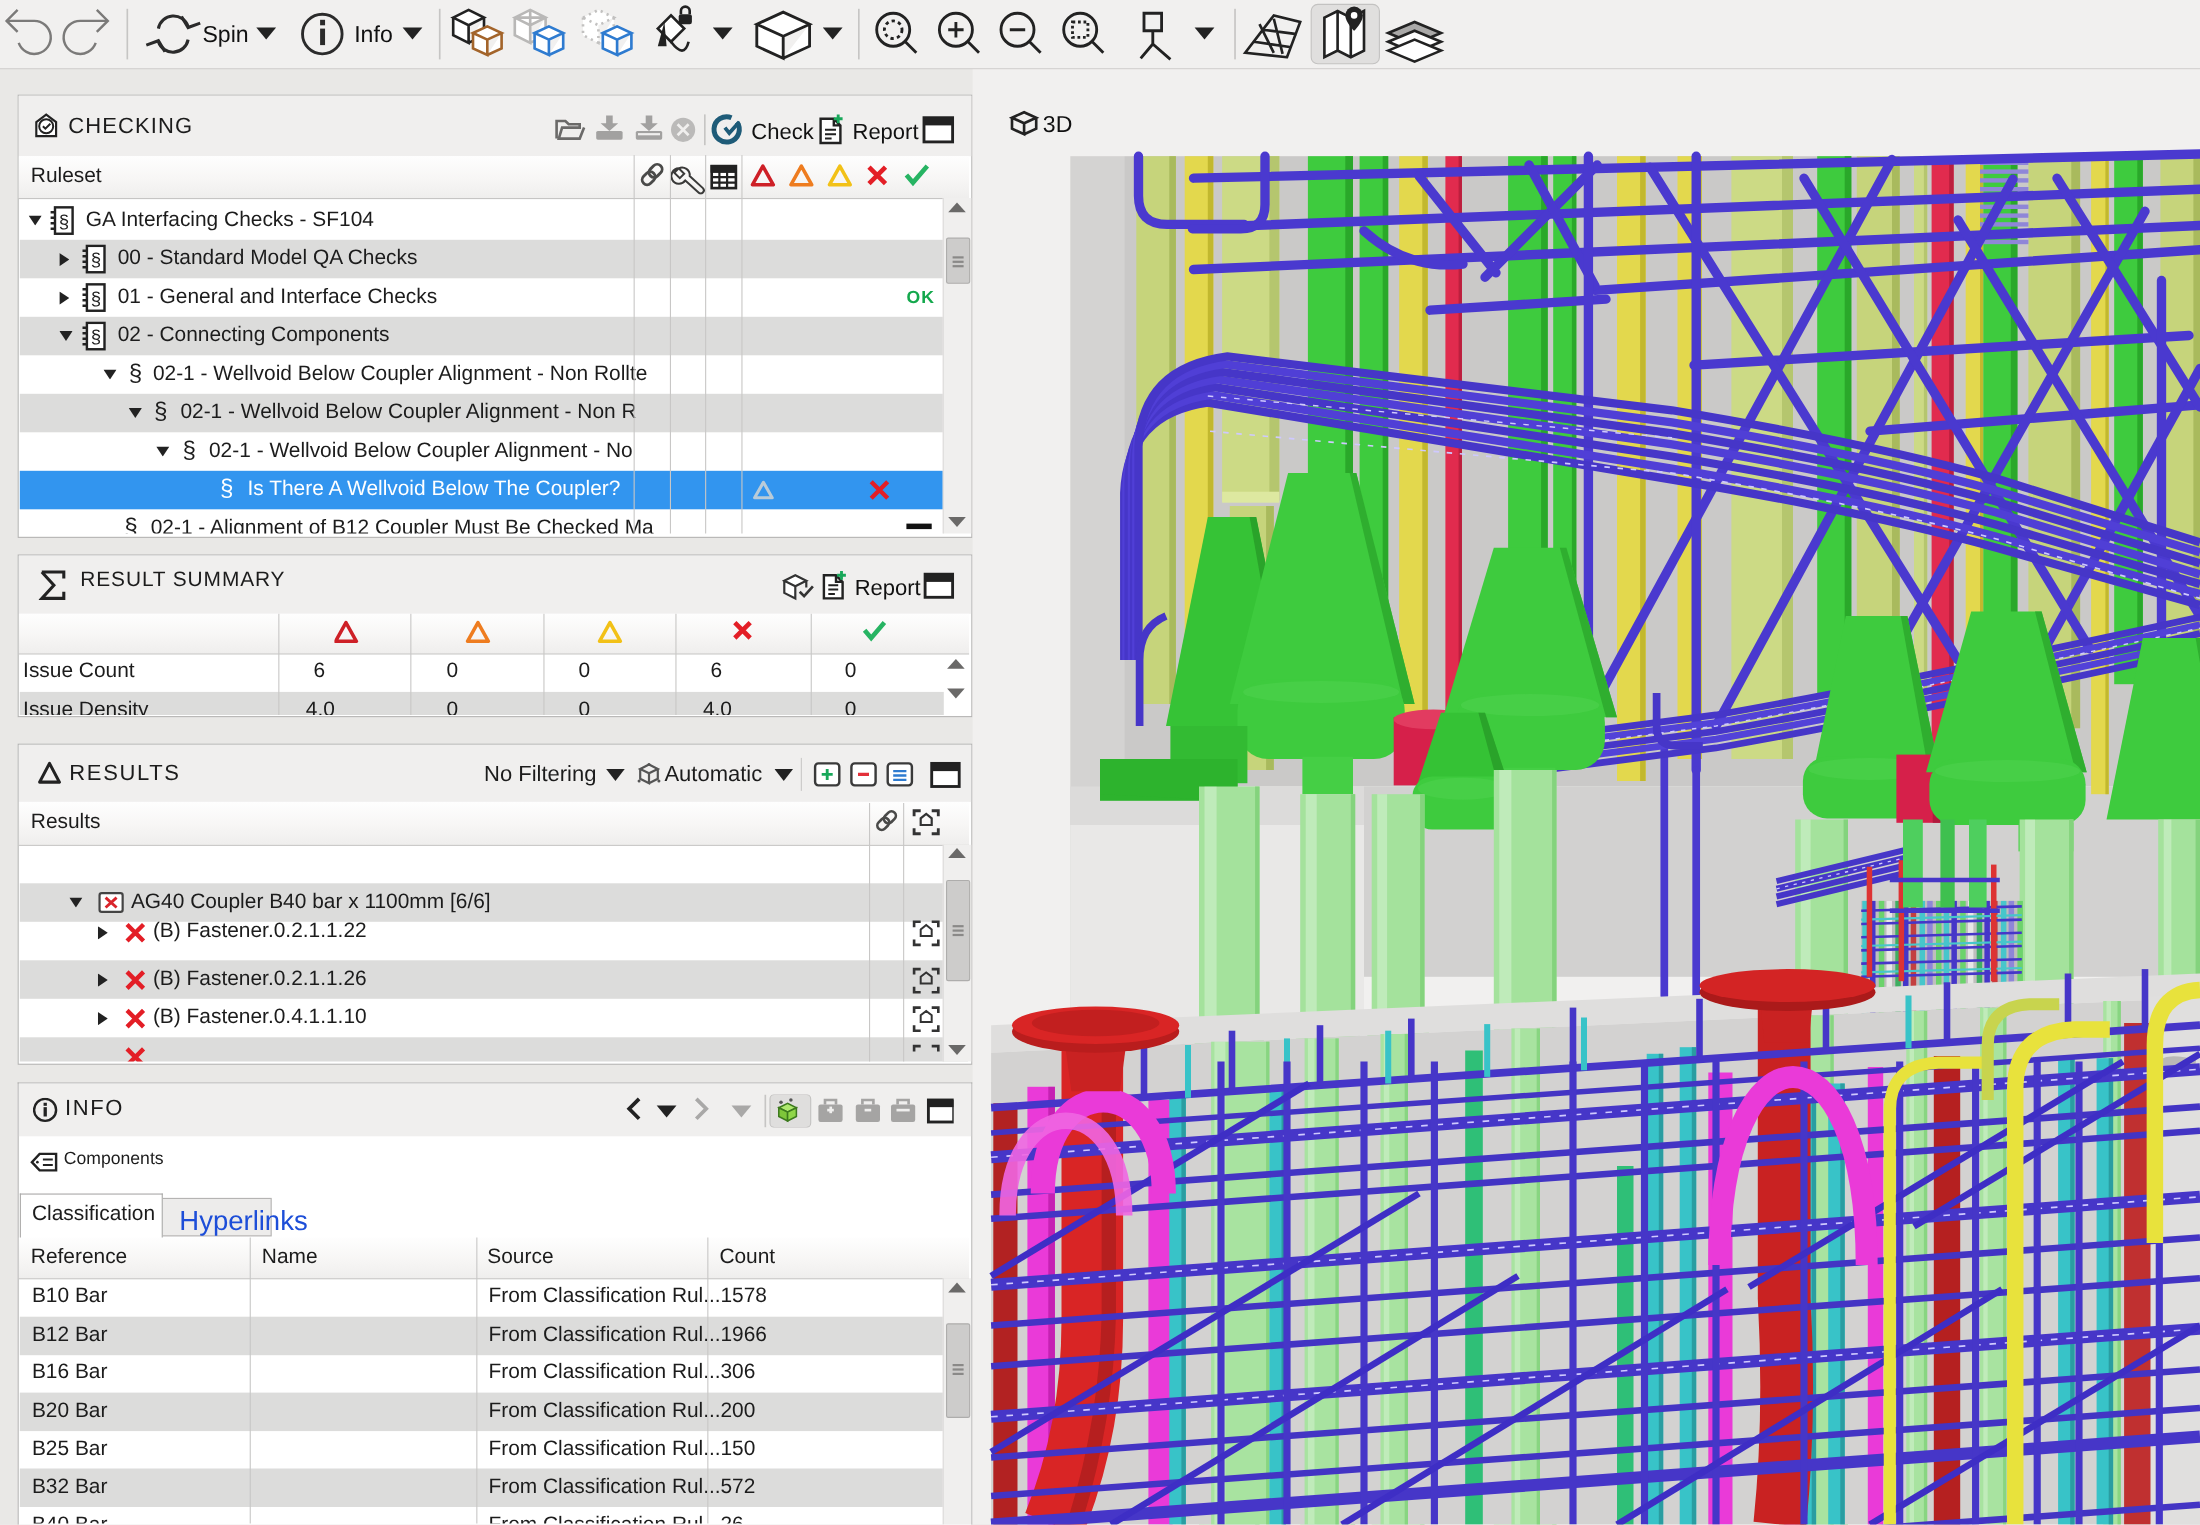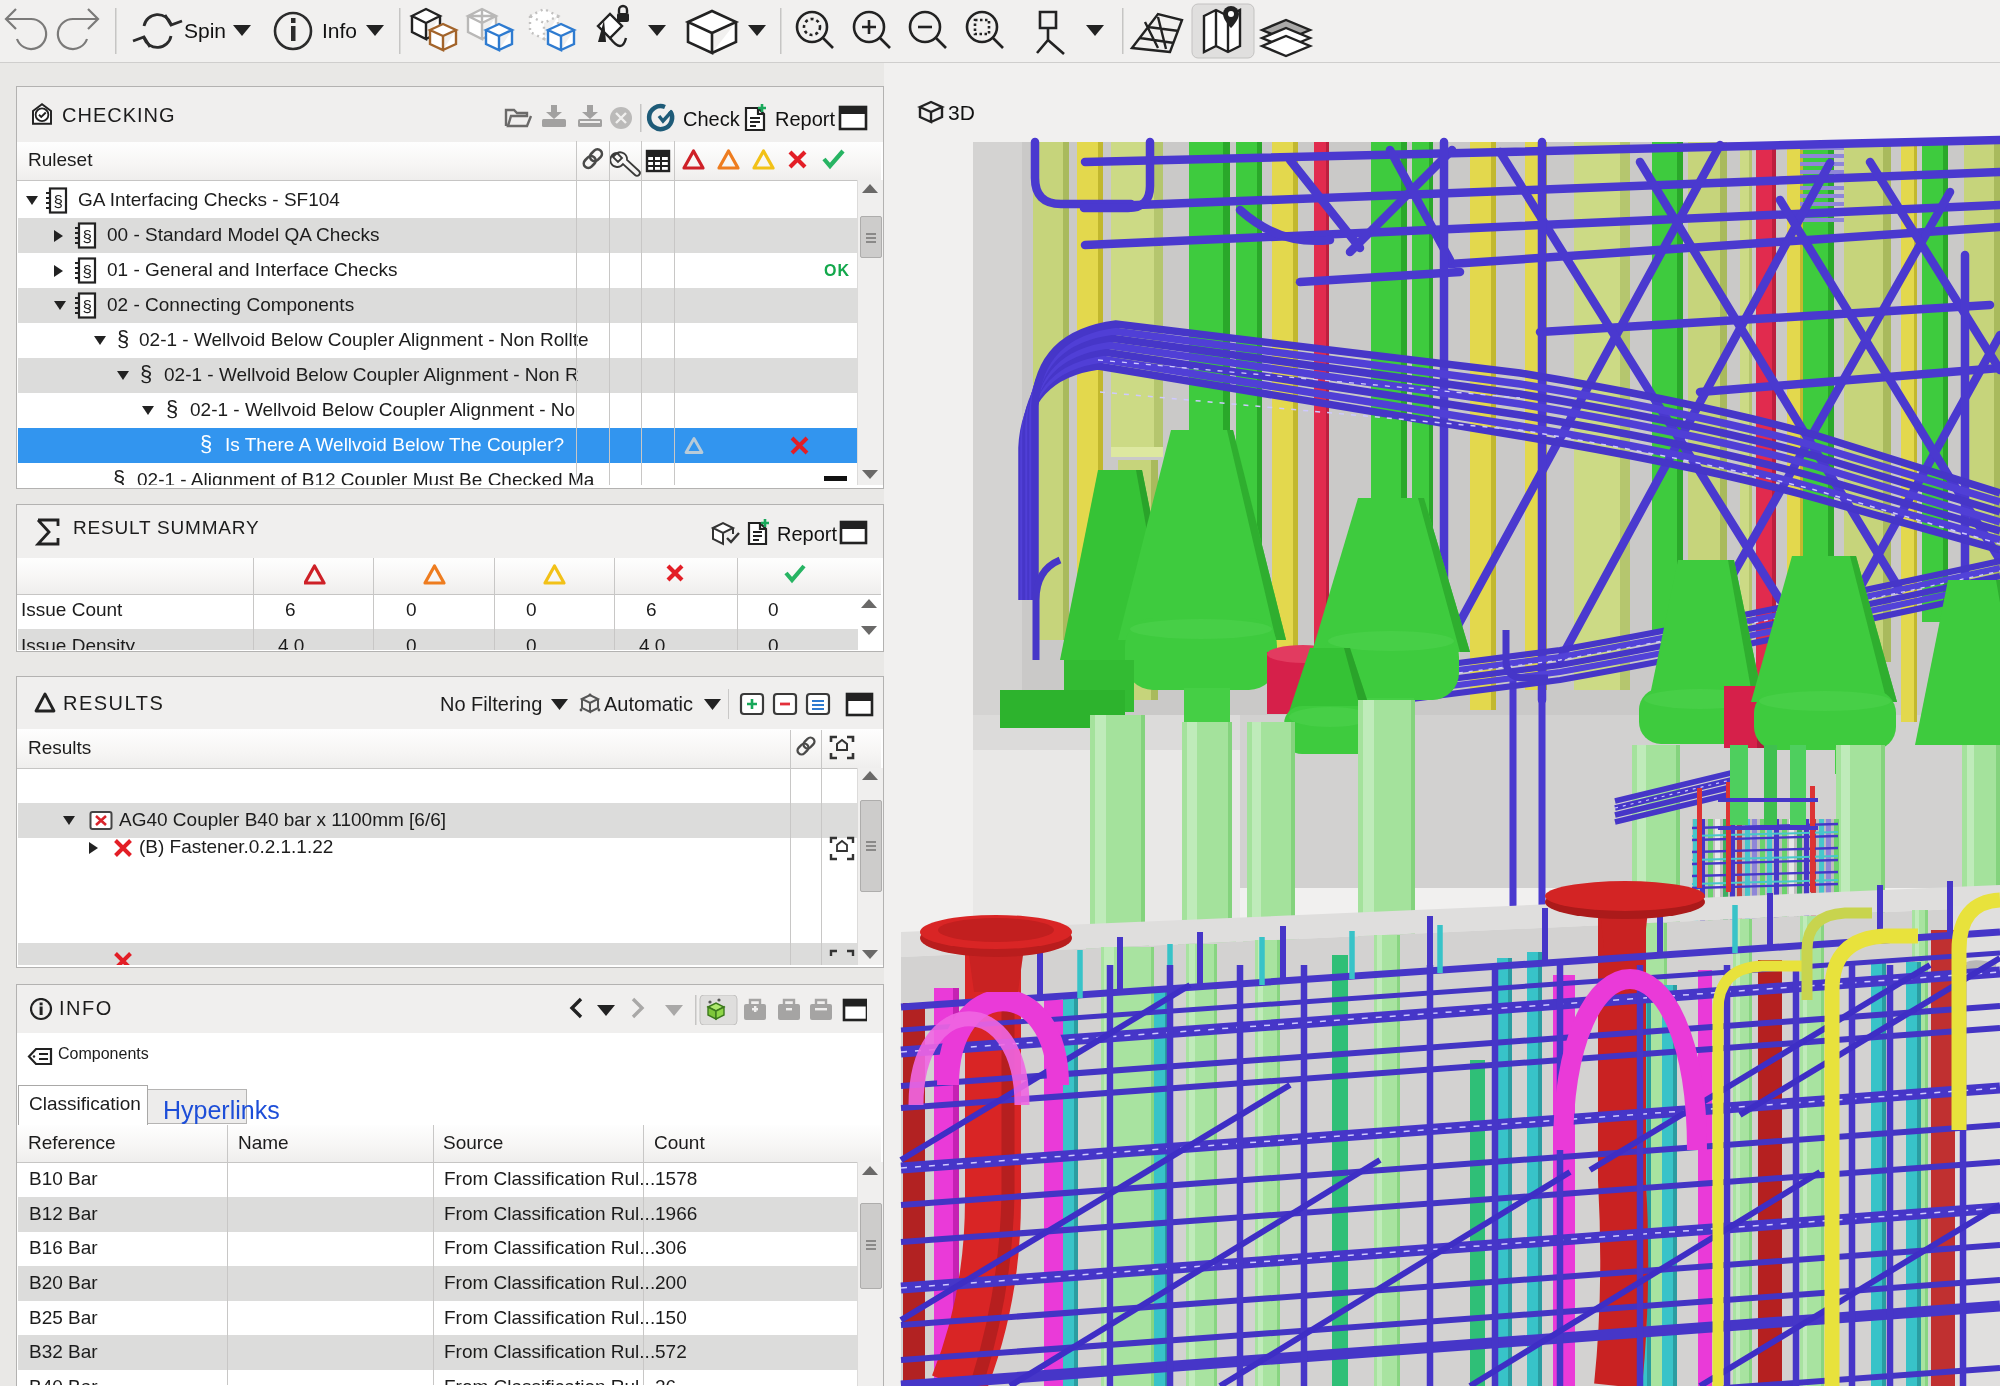--- a/index.html
+++ b/index.html
@@ -358,20 +358,46 @@
       <span class="rt" style="left:101px">AG40 Coupler B40 bar x 1100mm [6/6]</span>
     </div>
 <div class="row" style="top:62px">
       <svg class="a" style="left:71px;top:12px" width="9" height="12">
         <path d="M0 0 l9 6 -9 6 z" fill="#222"></path>
       </svg>
       <svg class="a" style="left:95px;top:8px" width="20" height="20">
         <path d="M2.5 2.5 L17.5 17.5 M17.5 2.5 L2.5 17.5" stroke="#e31e26" stroke-width="4"></path>
       </svg>
       <span class="rt" style="left:121px">(B) Fastener.0.2.1.1.22</span>
+      <svg class="a" style="left:811px;top:5px" width="26" height="26">
+        <path d="M2 8 V3 h6 M18 3 h6 v5 M24 19 v5 h-6 M8 24 H2 v-5" fill="none" stroke="#333" stroke-width="2.4"></path>
+        <path d="M8 16 v-6 l5 -4 5 4 v6 z" fill="none" stroke="#333" stroke-width="1.8"></path>
+      </svg>
+    </div>
+<div class="row gray" style="top:105px">
+      <svg class="a" style="left:71px;top:12px" width="9" height="12">
+        <path d="M0 0 l9 6 -9 6 z" fill="#222"></path>
+      </svg>
+      <svg class="a" style="left:95px;top:8px" width="20" height="20">
+        <path d="M2.5 2.5 L17.5 17.5 M17.5 2.5 L2.5 17.5" stroke="#e31e26" stroke-width="4"></path>
+      </svg>
+      <span class="rt" style="left:121px">(B) Fastener.0.2.1.1.26</span>
+      <svg class="a" style="left:811px;top:5px" width="26" height="26">
+        <path d="M2 8 V3 h6 M18 3 h6 v5 M24 19 v5 h-6 M8 24 H2 v-5" fill="none" stroke="#333" stroke-width="2.4"></path>
+        <path d="M8 16 v-6 l5 -4 5 4 v6 z" fill="none" stroke="#333" stroke-width="1.8"></path>
+      </svg>
+    </div>
+<div class="row" style="top:140px">
+      <svg class="a" style="left:71px;top:12px" width="9" height="12">
+        <path d="M0 0 l9 6 -9 6 z" fill="#222"></path>
+      </svg>
+      <svg class="a" style="left:95px;top:8px" width="20" height="20">
+        <path d="M2.5 2.5 L17.5 17.5 M17.5 2.5 L2.5 17.5" stroke="#e31e26" stroke-width="4"></path>
+      </svg>
+      <span class="rt" style="left:121px">(B) Fastener.0.4.1.1.10</span>
       <svg class="a" style="left:811px;top:5px" width="26" height="26">
         <path d="M2 8 V3 h6 M18 3 h6 v5 M24 19 v5 h-6 M8 24 H2 v-5" fill="none" stroke="#333" stroke-width="2.4"></path>
         <path d="M8 16 v-6 l5 -4 5 4 v6 z" fill="none" stroke="#333" stroke-width="1.8"></path>
       </svg>
     </div>
 <div class="row gray" style="top:175px">
       <svg class="a" style="left:95px;top:8px" width="20" height="20">
         <path d="M2.5 2.5 L17.5 17.5 M17.5 2.5 L2.5 17.5" stroke="#e31e26" stroke-width="4"></path>
       </svg>
       <svg class="a" style="left:811px;top:5px" width="26" height="26">

